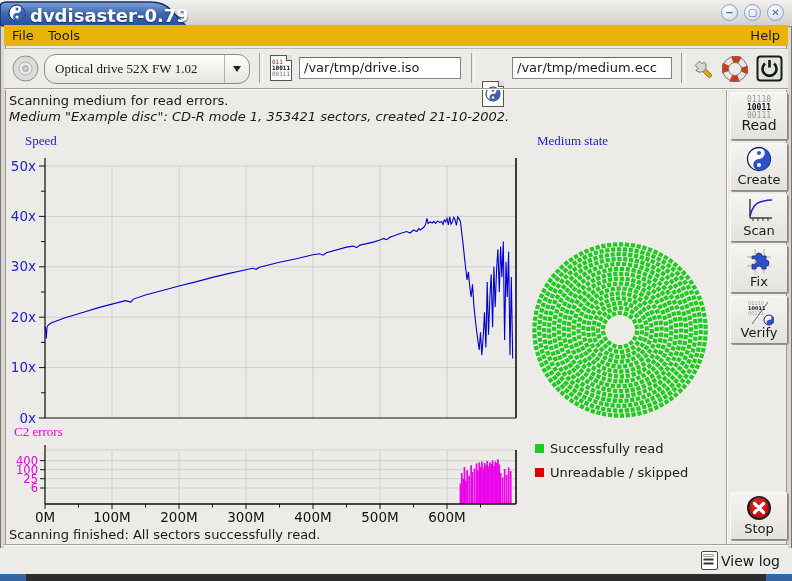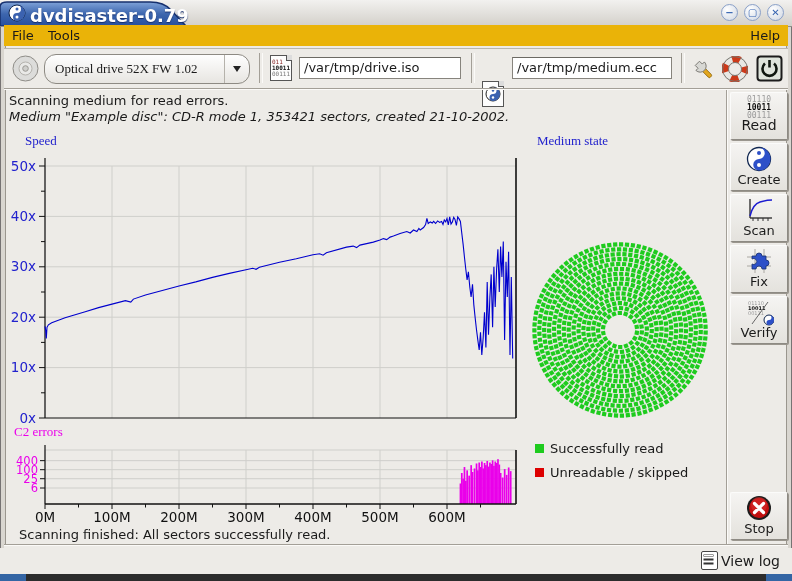--- a/index.html
+++ b/index.html
@@ -43,21 +43,21 @@
   .fileicon{position:relative;width:22px;height:26px;background:#fdfdfd;border:1px solid #555;box-sizing:border-box;}
   .fileicon .fold{position:absolute;right:-1px;top:-1px;width:0;height:0;border-left:6px solid transparent;border-top:6px solid #edebe7;}
   .fileicon .foldline{position:absolute;right:-1px;top:-1px;width:6px;height:6px;border-left:1px solid #555;border-bottom:1px solid #555;box-sizing:border-box;background:#dcdcdc;}
   .digits{font-family:"DejaVu Sans Mono","Liberation Mono",monospace;font-size:6px;line-height:6px;letter-spacing:0;}
   .digits .d1{color:#8a2a2a;} .digits .d2{color:#111;font-weight:bold;} .digits .d3{color:#777;}
 
   
   .heading{position:absolute;left:9px;top:93px;font-size:13px;}
   .subheading{position:absolute;left:9px;top:109px;font-size:13px;font-style:italic;}
   .chart-title{position:absolute;font-size:13px;font-family:Liberation Serif, serif;}
-  .finished{position:absolute;left:19px;top:527px;font-size:13px;}
+  .finished{position:absolute;left:9px;top:527px;font-size:13px;}
 
   .content-sep-top{position:absolute;left:4px;top:88px;width:784px;border-top:1px solid #a39f97;border-bottom:1px solid #fbfaf8;}
   .panel-sep{position:absolute;left:726px;top:90px;width:0;height:454px;border-left:1px solid #a39f97;border-right:1px solid #fbfaf8;}
   .status-sep{position:absolute;left:4px;top:544px;width:784px;border-top:1px solid #a39f97;border-bottom:1px solid #fbfaf8;}
 
   
   .legend-item{position:absolute;left:535px;font-size:13px;height:14px;line-height:13px;}
   .legend-item .swatch{display:inline-block;width:9px;height:9px;margin-right:6px;}
 
   

